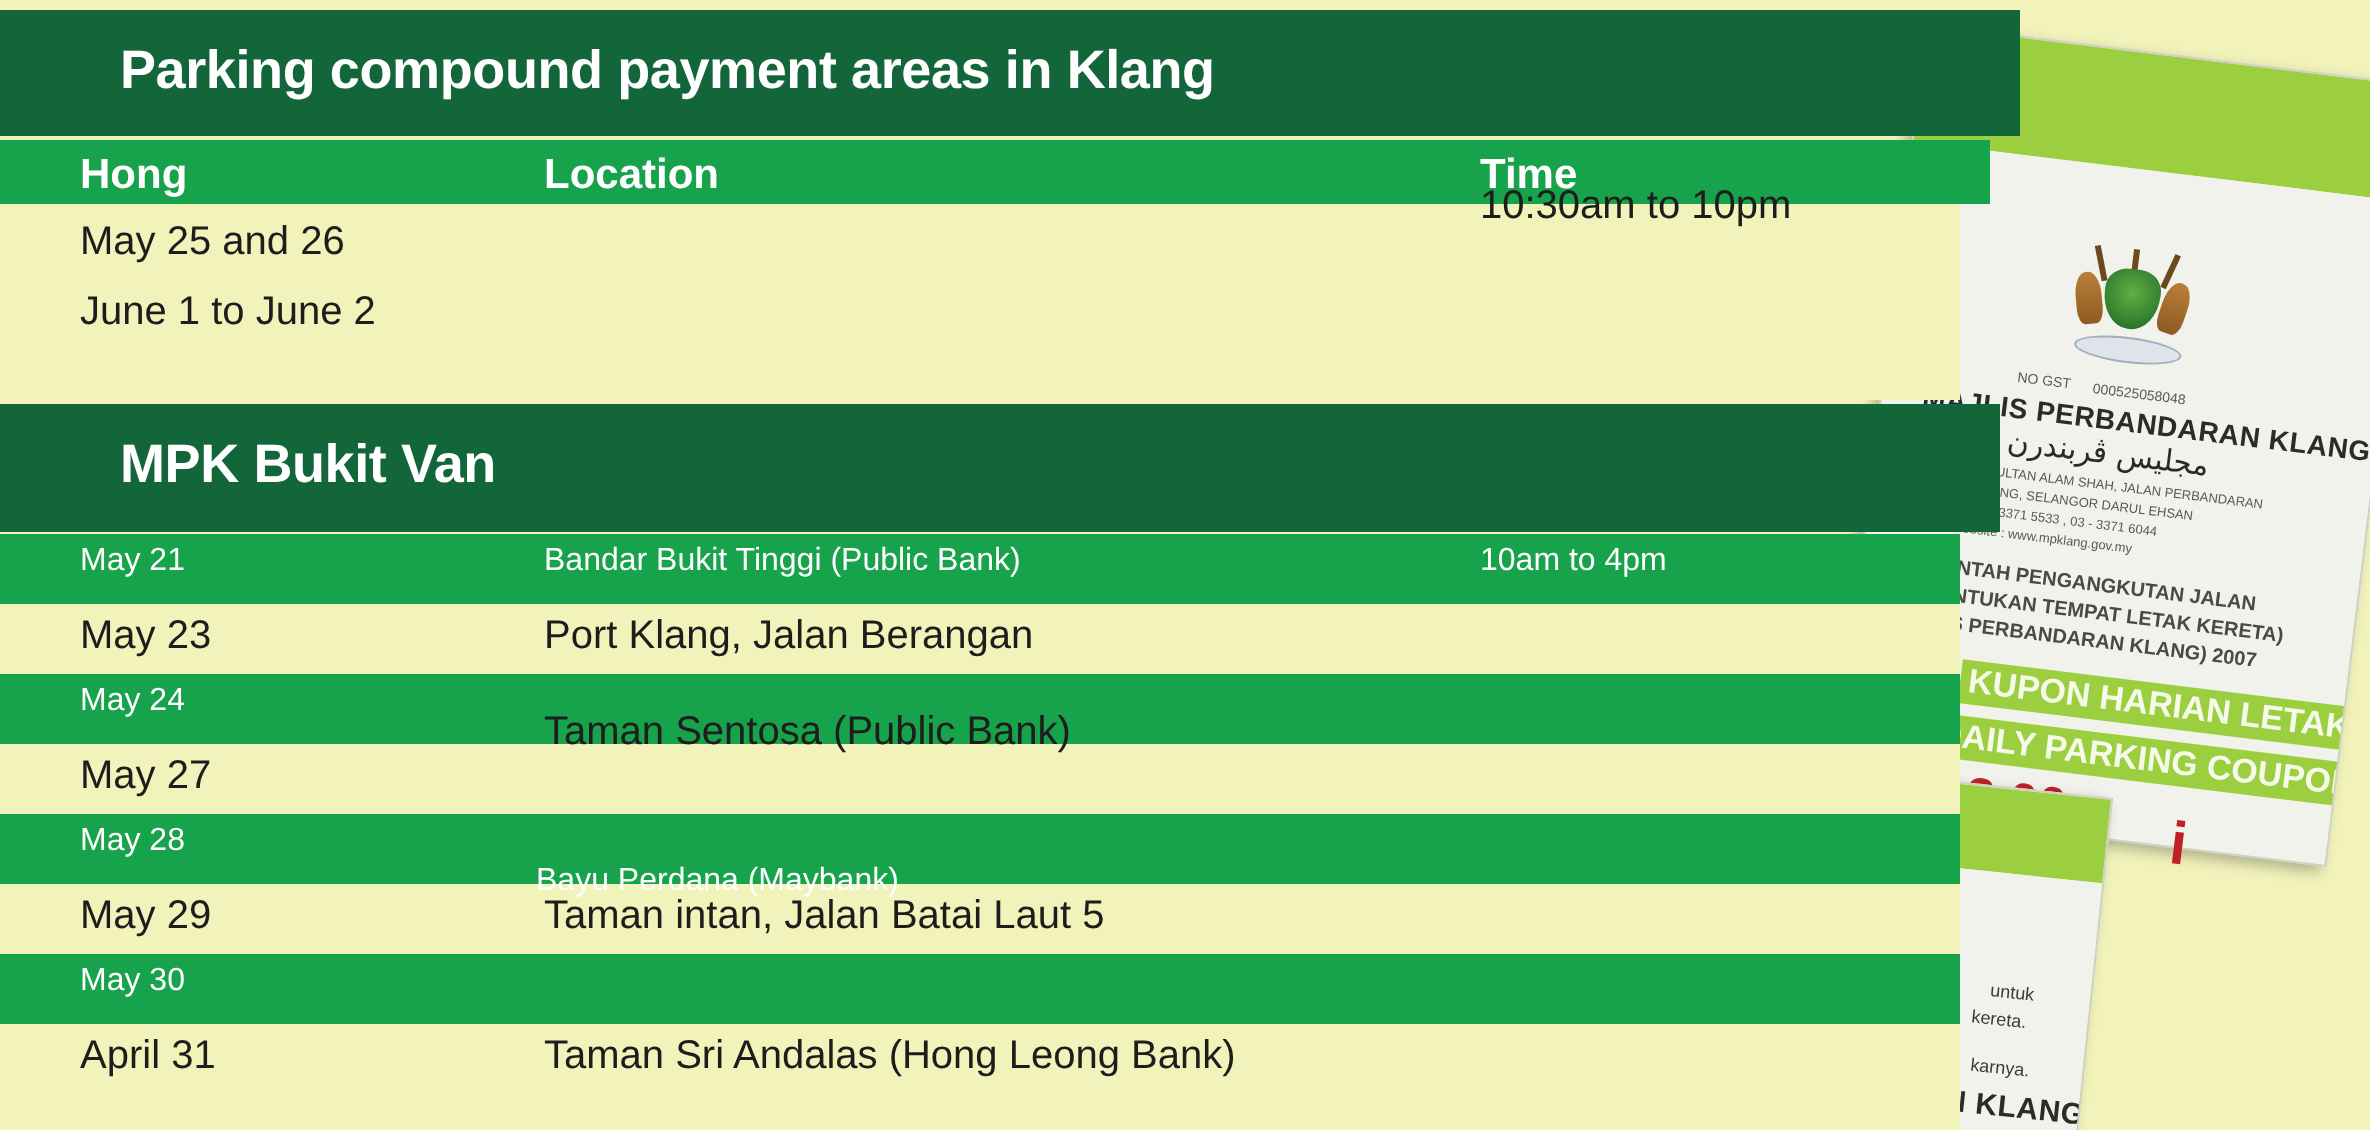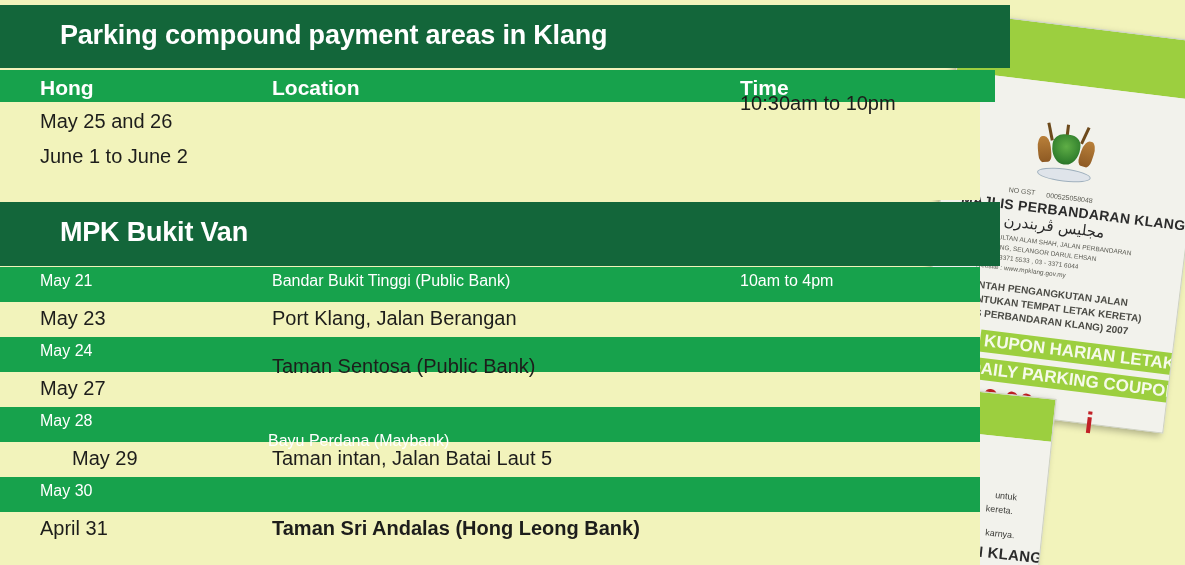--- a/index.html
+++ b/index.html
@@ -272,21 +272,21 @@
   <div class="cell rowtext-dark" style="left:272px; top:307px;text-align:center;">Port Klang, Jalan Berangan</div>
 
   <div class="cell rowtext-light" style="left:40px;  top:342px;">May 24</div>
 
   <div class="cell rowtext-dark" style="left:40px;  top:377px;">May 27</div>
   <div class="cell rowtext-dark" style="left:272px; top:355px;text-align:center;">Taman Sentosa (Public Bank)</div>
 
   <div class="cell rowtext-light" style="left:40px;  top:412px;">May 28</div>
   <div class="cell rowtext-light" style="left:268px; top:412px;margin-top:20px;">Bayu Perdana (Maybank)</div>
 
-  <div class="cell rowtext-dark" style="left:40px;  top:447px;margin-left:32px;">May 29</div>
+  <div class="cell rowtext-dark" style="left:40px;  top:447px;">May 29</div>
   <div class="cell rowtext-dark" style="left:272px; top:447px;">Taman intan, Jalan Batai Laut 5</div>
 
   <div class="cell rowtext-light" style="left:40px;  top:482px;">May 30</div>
 
   <div class="cell rowtext-dark" style="left:40px;  top:517px;">April 31</div>
-  <div class="cell rowtext-dark" style="left:272px; top:517px;font-weight:bold;">Taman Sri Andalas (Hong Leong Bank)</div>
+  <div class="cell rowtext-dark" style="left:272px; top:517px;">Taman Sri Andalas (Hong Leong Bank)</div>
 
 </div>
 
 </body></html>

